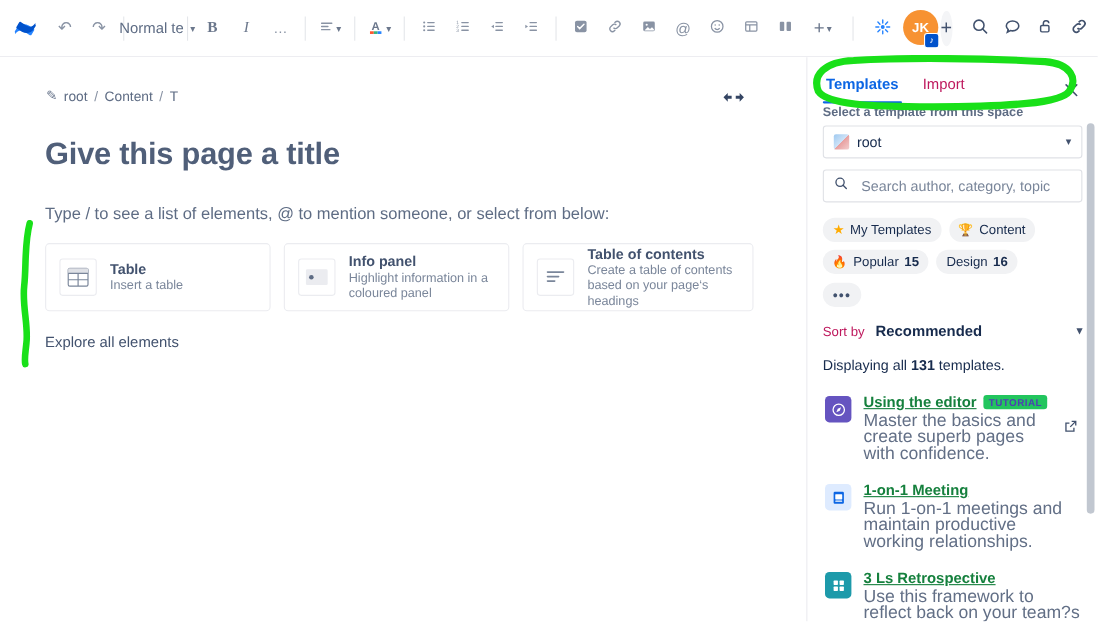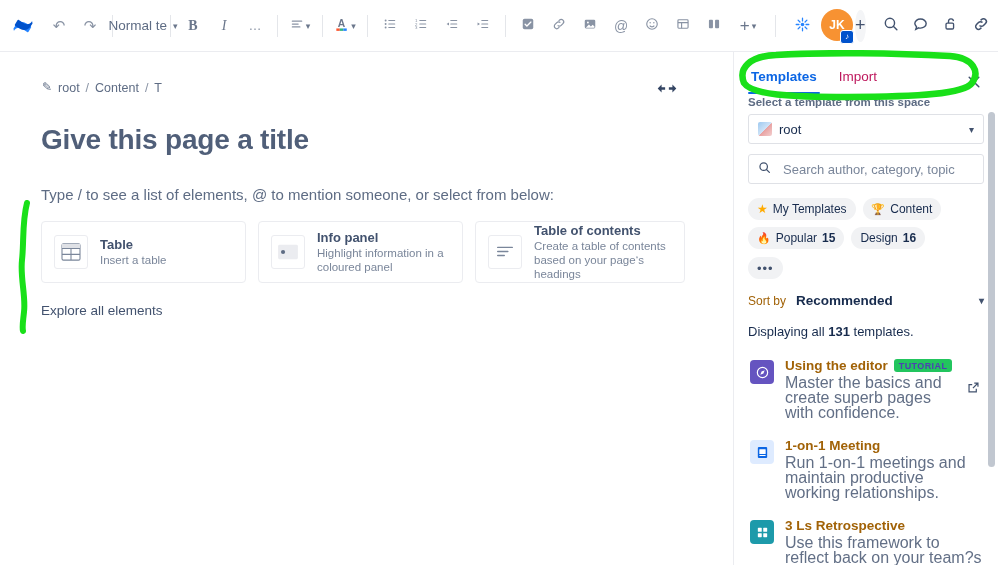--- a/index.html
+++ b/index.html
@@ -173,21 +173,21 @@
     display: flex; align-items: center; gap: 5px;
     font-size: 12px; color: #172B4D; cursor: pointer;
     white-space: nowrap;
   }
   .chip .cnt { font-weight: 700; }
   .chip.dots { padding: 0 9px; letter-spacing: 1px; color:#42526E; font-size:13px;}
   .sortrow {
     display: flex; align-items: center; gap: 10px;
     margin-top: 14px;
   }
-  .sortrow .lbl { font-size: 12px; color: #a16207; }
+  .sortrow .lbl { font-size: 12px; color: #be185d; }
   .sortrow .val {
     font-size: 13.5px; font-weight: 600; color: #172B4D;
     display: flex; align-items: center; cursor: pointer;
     flex: 1; justify-content: space-between;
   }
   .sortrow .val .c { font-size: 10px; color: #42526E; }
   .displaying {
     margin-top: 16px; font-size: 13px; color: #172B4D;
   }
   .displaying b { font-weight: 700; }
@@ -196,21 +196,21 @@
     display: flex; gap: 11px; padding: 9px 2px 9px 2px;
     cursor: pointer; position: relative;
   }
   .tpl-ico {
     width: 24px; height: 24px; border-radius: 4px; flex: none;
     display: flex; align-items: center; justify-content: center;
     color: #fff; margin-top: 2px;
   }
   .tpl-main { flex: 1; min-width: 0; }
   .tpl-title-row { display: flex; align-items: center; gap: 6px; flex-wrap: wrap;}
-  .tpl-title { font-size: 13.5px; font-weight: 600; color: #a16207; }
+  .tpl-title { font-size: 13.5px; font-weight: 600; color: #15803d; text-decoration: underline; }
   .badge {
     background: #22c55e; color: #4E3FB3;
     font-size: 9px; font-weight: 700; letter-spacing: .4px;
     padding: 1.5px 5px; border-radius: 3px;
   }
   .tpl-desc {
     font-size: 16px; color: #626F86; line-height: 15px; margin-top: 2px;
   }
   .tpl-ext { color: #42526E; font-size: 12px; align-self: center; padding-right:2px;}
 

